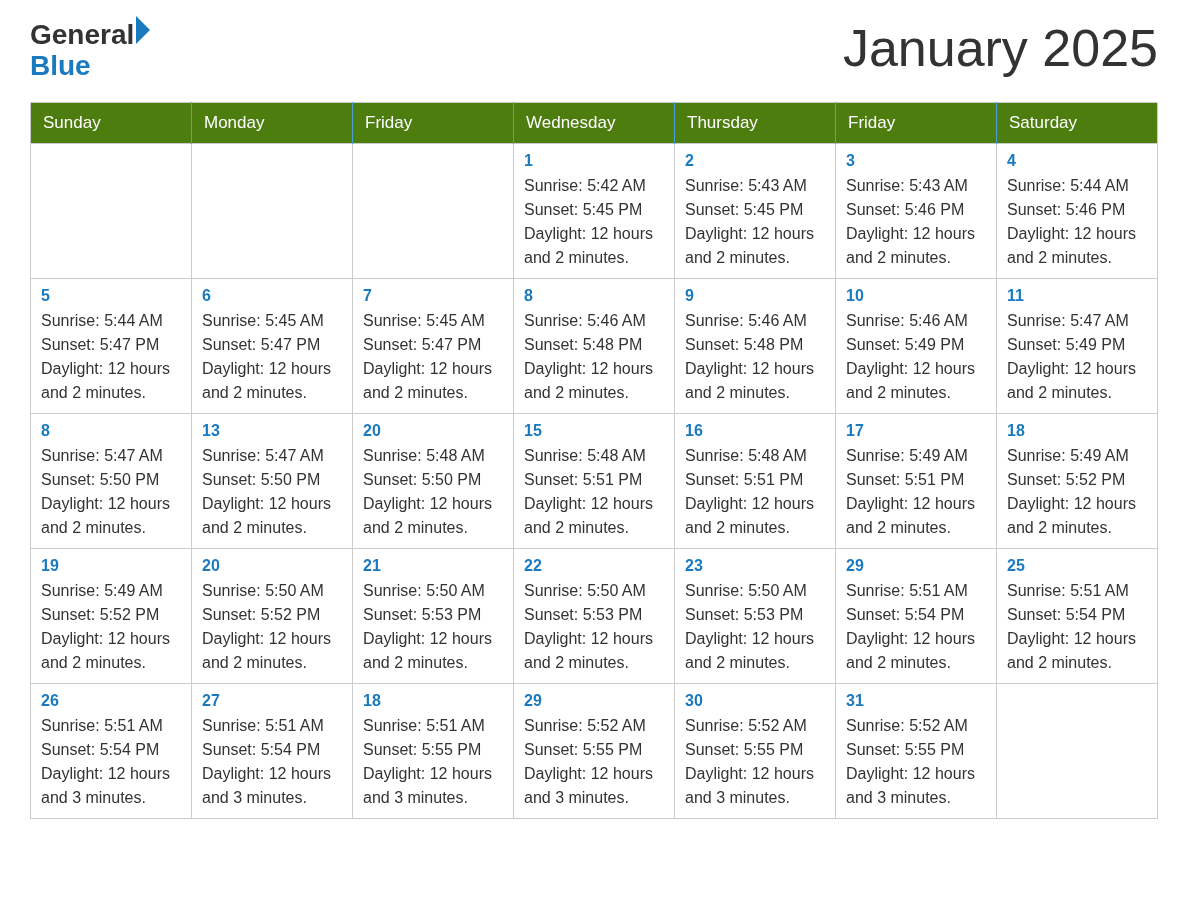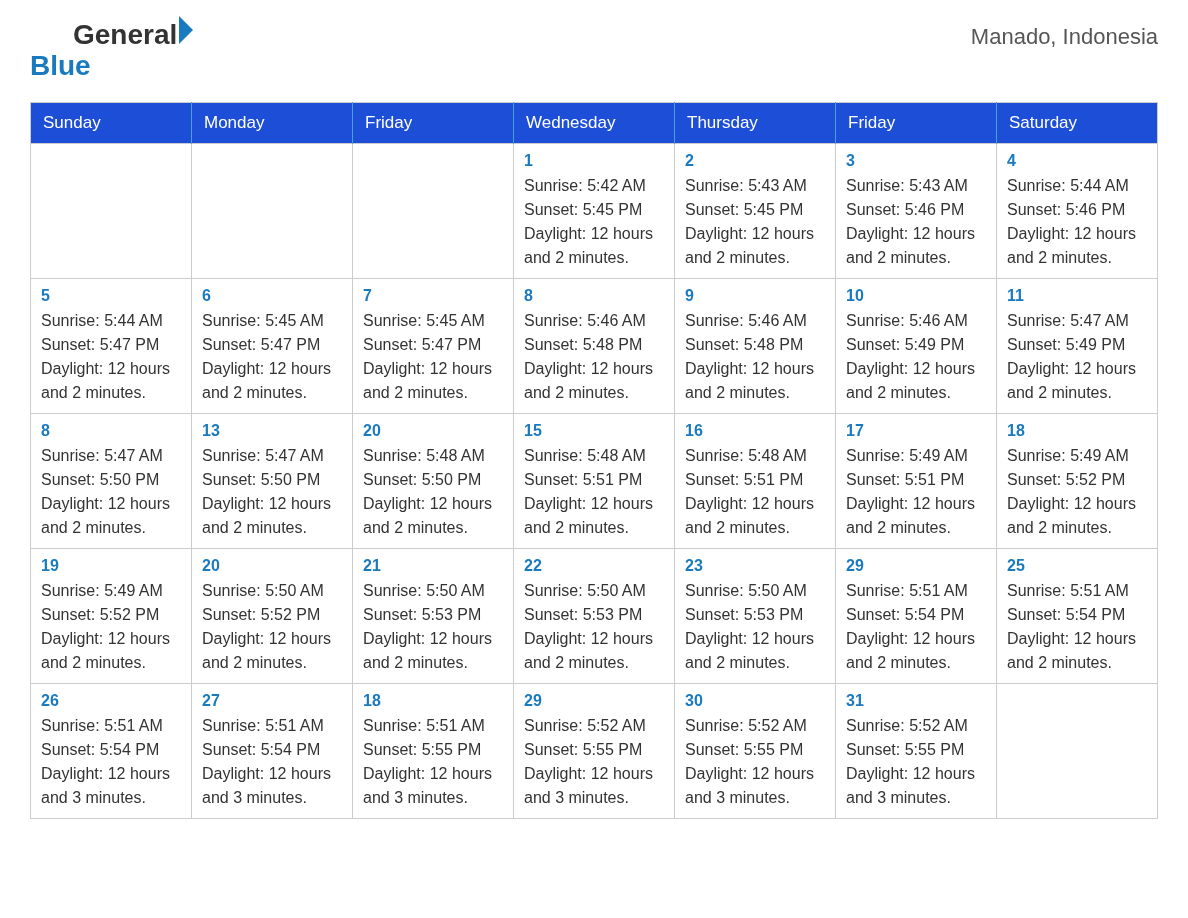--- a/index.html
+++ b/index.html
@@ -52,21 +52,21 @@
       font-size: 22px;
       color: #555;
       margin-top: 4px;
     }
     .calendar {
       width: 100%;
       border-collapse: collapse;
       border: 1px solid #ccc;
     }
     .calendar thead tr th {
-      background-color: #1d4ed8;
+      background-color: #4d7c0f;
       color: #fff;
       font-size: 17px;
       font-weight: normal;
       padding: 10px 12px;
       text-align: left;
       border-right: 1px solid #4a9fd4;
     }
     .calendar thead tr th:last-child {
       border-right: none;
       margin-top: 46px;
@@ -95,29 +95,29 @@
     .empty-cell {
       background: #fff;
     }
   </style>
 </head>
 <body>
 
 <div class="header">
   <div class="logo">
     <div style="display:flex; flex-direction:column; line-height:1.1;">
-      <div style="display:flex; align-items:center;margin-left:43px;">
+      <div style="display:flex; align-items:center;">
         <span class="logo-text-general">General</span>
         <div class="logo-arrow"></div>
       </div>
       <span class="logo-text-blue">Blue</span>
     </div>
   </div>
   <div class="title-section">
-    <div class="calendar-subtitle">Manado, Indonesia</div>
+    <div class="calendar-title">January 2025</div>
   </div>
 </div>
 
 <table class="calendar">
   <thead>
     <tr>
     <th>Sunday</th>
         <th>Monday</th>
         <th>Friday</th>
         <th>Wednesday</th>

